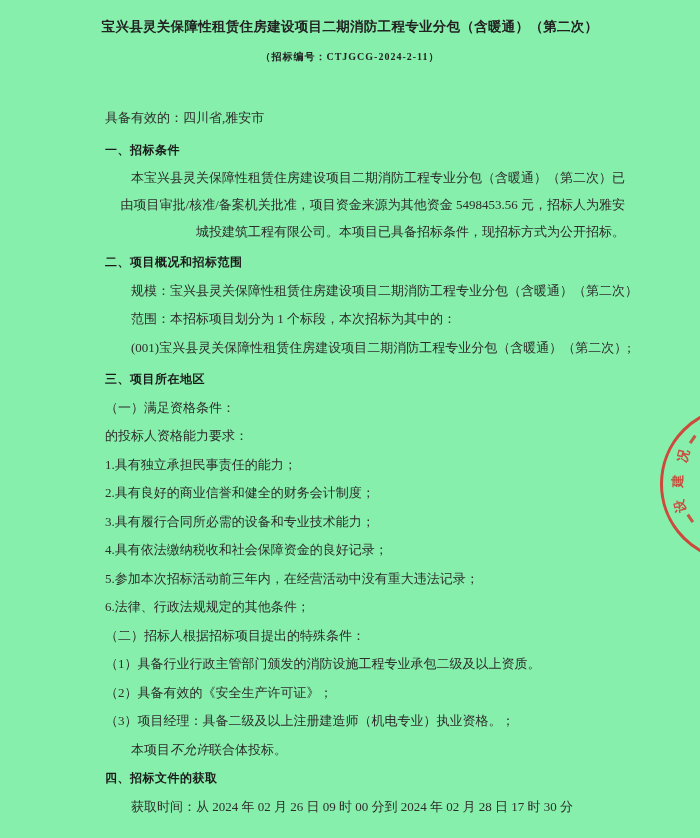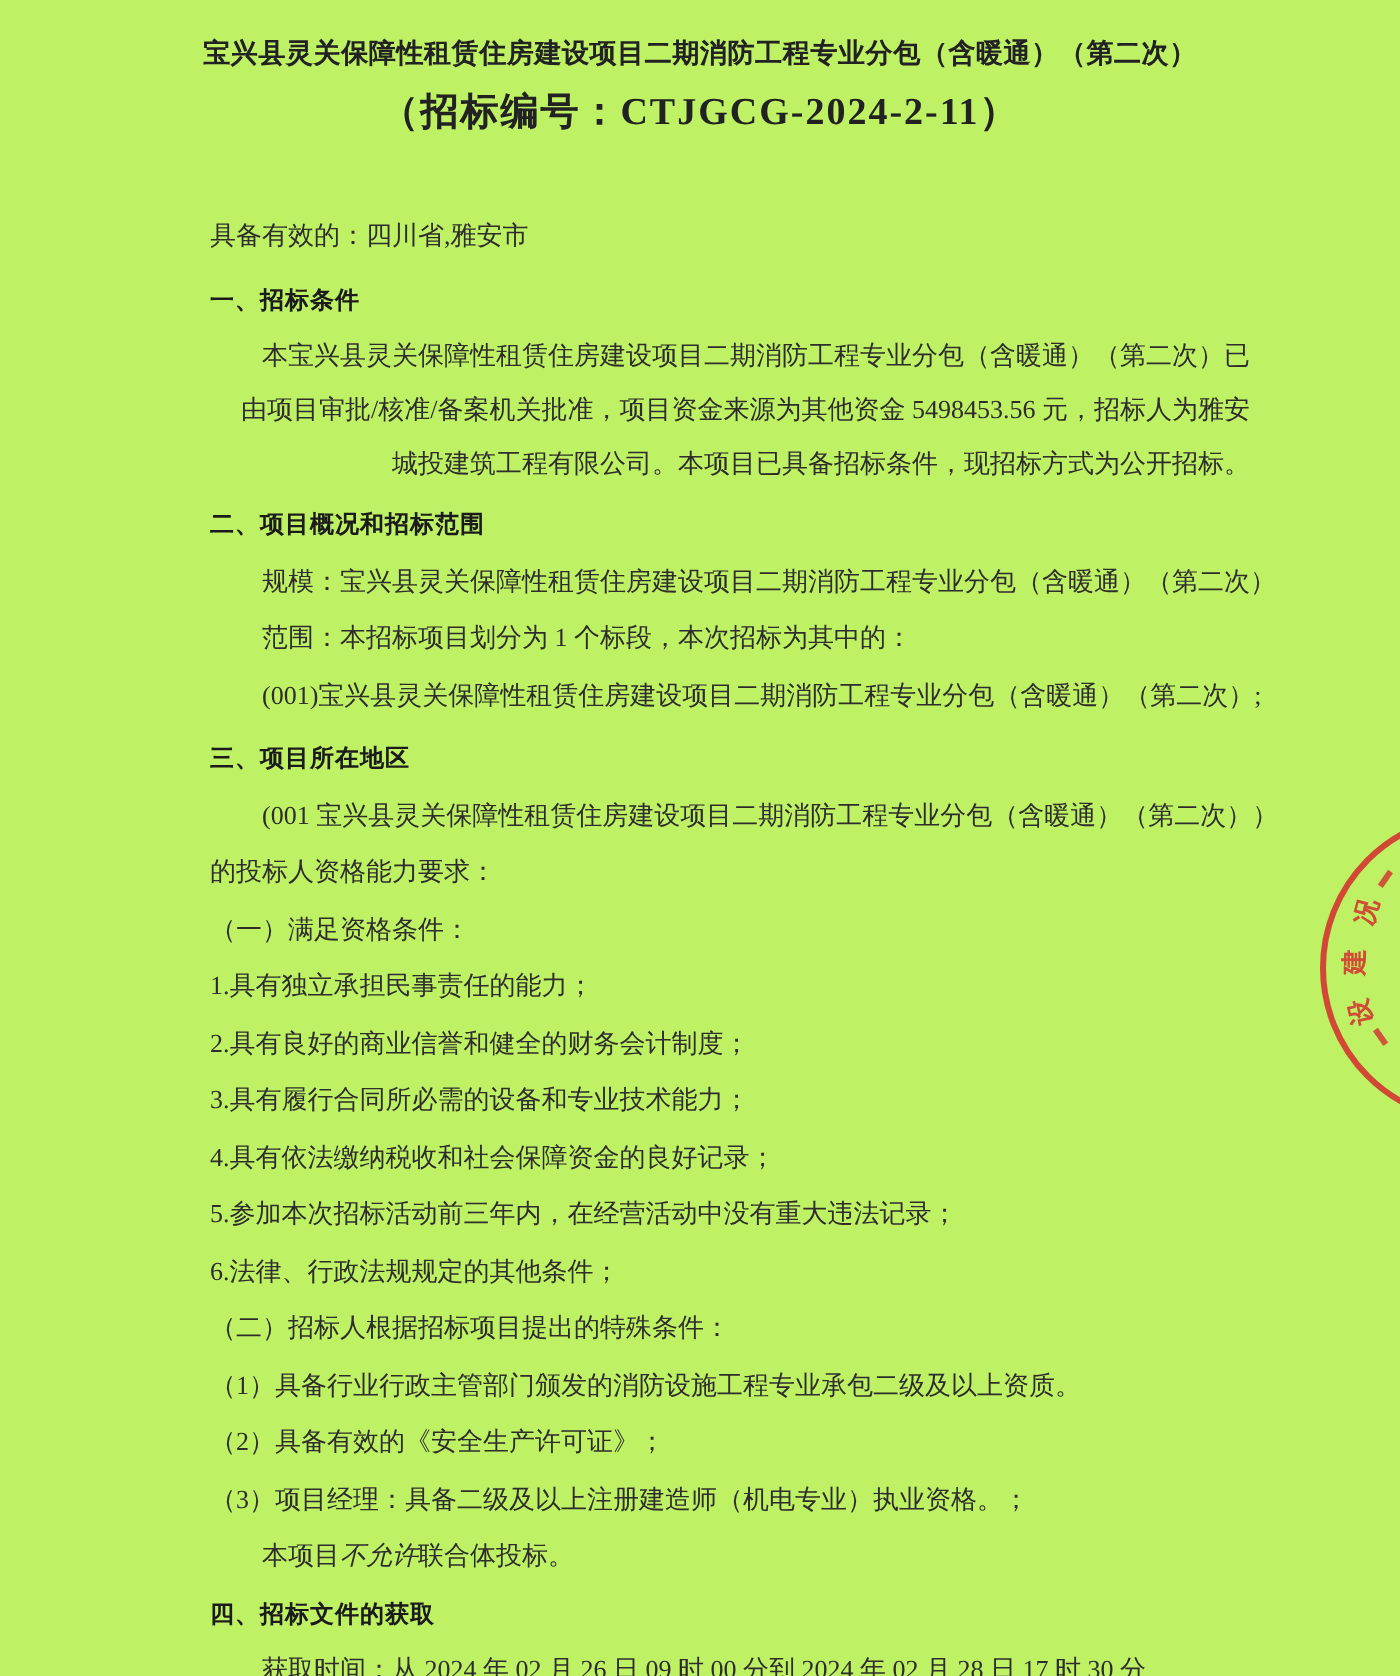--- a/index.html
+++ b/index.html
@@ -4,31 +4,31 @@
 <style>
   html,body{margin:0;padding:0;}
   body{
     width:700px;height:838px;
     background:#ffffff;
     font-family:"Liberation Serif","DejaVu Serif",serif;
   }
   .page{
     position:relative;
     width:700px;height:838px;
-    background:#bef264;
+    background:#86efac;
     overflow:hidden;
     color:#2e2d2b;
   }
   .title-block{ padding-top:16px; text-align:center; }
   .doc-title{
     font-size:13.5px; font-weight:bold; color:#222;
     line-height:22px; white-space:nowrap; letter-spacing:.3px;
   }
   .doc-subtitle{
-    font-size:19px; font-weight:bold; color:#222;
+    font-size:10px; font-weight:bold; color:#222;
     line-height:22px; margin-top:8px; white-space:nowrap; letter-spacing:1px;
   }
   .content{
     margin:36px 70px 0 105px;
     width:520px;
     font-size:13px;
   }
   .line{
     line-height:28.5px; min-height:28.5px;
     white-space:nowrap;
@@ -83,24 +83,23 @@
     <div class="line tight indent">本宝兴县灵关保障性租赁住房建设项目二期消防工程专业分包（含暖通）（第二次）已</div>
     <div class="line tight">由项目审批/核准/备案机关批准，项目资金来源为其他资金 5498453.56 元，招标人为雅安</div>
     <div class="line tight">城投建筑工程有限公司。本项目已具备招标条件，现招标方式为公开招标。</div>
 
     <div class="heading">二、项目概况和招标范围</div>
     <div class="line indent">规模：宝兴县灵关保障性租赁住房建设项目二期消防工程专业分包（含暖通）（第二次）</div>
     <div class="line indent">范围：本招标项目划分为 1 个标段，本次招标为其中的：</div>
     <div class="line indent">(001)宝兴县灵关保障性租赁住房建设项目二期消防工程专业分包（含暖通）（第二次）;</div>
 
     <div class="heading">三、项目所在地区</div>
-    <div class="line indent">(001 宝兴县灵关保障性租赁住房建设项目二期消防工程专业分包（含暖通）（第二次））</div>
+    <div class="line">（一）满足资格条件：</div>
+
     <div class="line">的投标人资格能力要求：</div>
-
-    <div class="line">（一）满足资格条件：</div>
     <div class="line">1.具有独立承担民事责任的能力；</div>
     <div class="line">2.具有良好的商业信誉和健全的财务会计制度；</div>
     <div class="line">3.具有履行合同所必需的设备和专业技术能力；</div>
     <div class="line">4.具有依法缴纳税收和社会保障资金的良好记录；</div>
     <div class="line">5.参加本次招标活动前三年内，在经营活动中没有重大违法记录；</div>
     <div class="line">6.法律、行政法规规定的其他条件；</div>
 
     <div class="line">（二）招标人根据招标项目提出的特殊条件：</div>
     <div class="line">（1）具备行业行政主管部门颁发的消防设施工程专业承包二级及以上资质。</div>
     <div class="line">（2）具备有效的《安全生产许可证》；</div>

